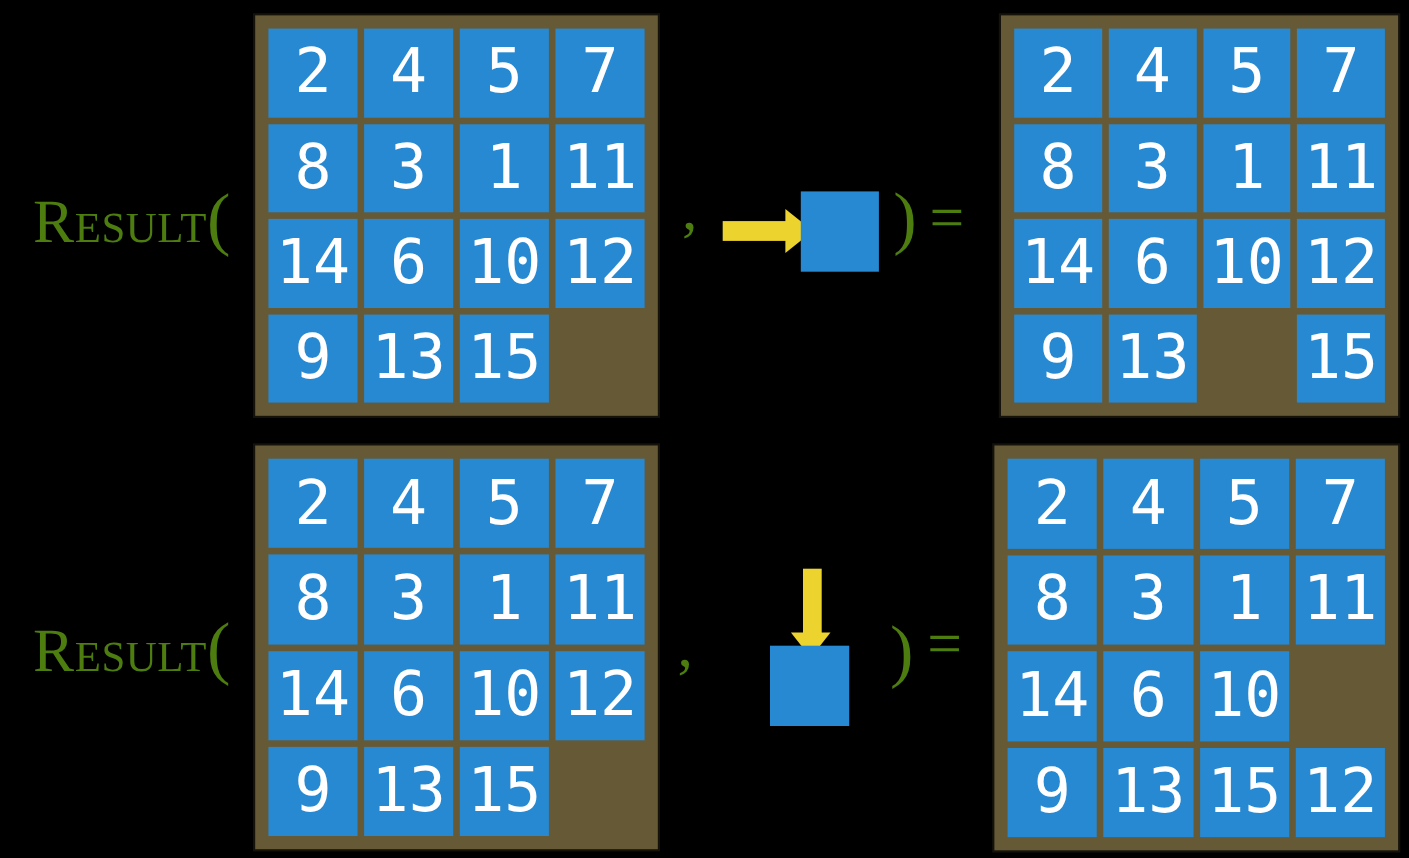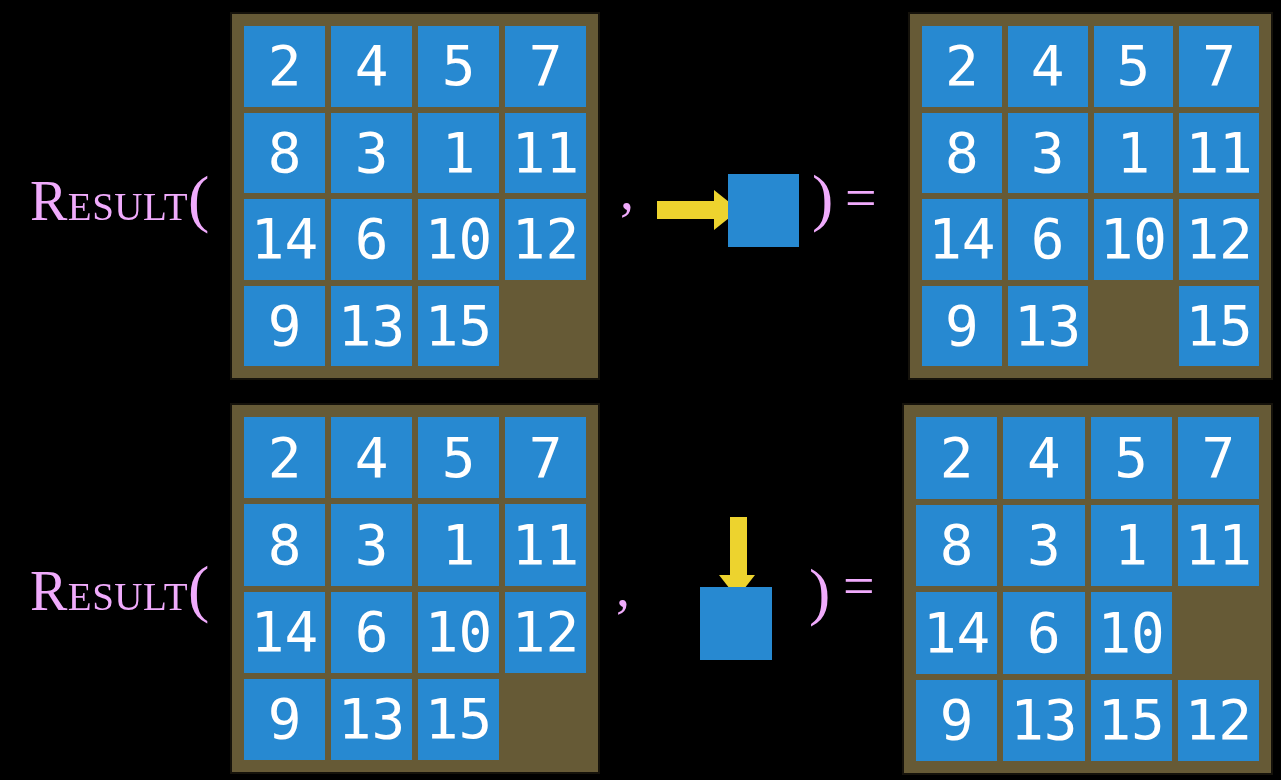--- a/index.html
+++ b/index.html
@@ -37,21 +37,21 @@
     line-height: 1;
     display: flex;
     align-items: center;
     justify-content: center;
   }
   .tile.empty { background: transparent; }
 
   
   .fn-label, .sym {
     position: absolute;
-    color: #f0abfc;
+    color: #4d7c0f;
     font-size: 56px;
     line-height: 56px;
     white-space: nowrap;
   }
   .fn-name { font-variant: small-caps; letter-spacing: 0.5px; }
   .paren { font-size: 64px; }
   #label-1 { left: 30px;  top: 171px; }
   #label-2 { left: 30px;  top: 561px; }
   #comma-1 { left: 620px; top: 162px; }
   #comma-2 { left: 616px; top: 559px; }

